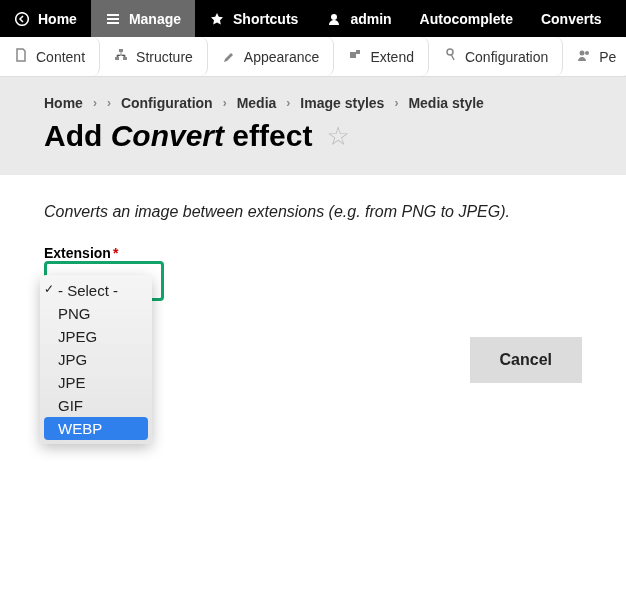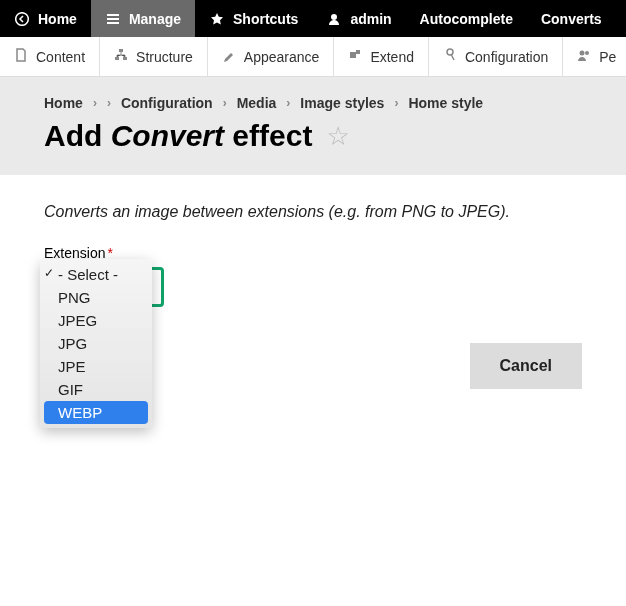--- a/index.html
+++ b/index.html
@@ -4,42 +4,42 @@
 <style>
 * { box-sizing: border-box; margin: 0; padding: 0; }
 body { font-family: -apple-system, BlinkMacSystemFont, "Segoe UI", Arial, sans-serif; background: #fff; width: 626px; height: 606px; overflow: hidden; }
 
 .topbar { background: #000; color: #fff; display: flex; height: 37px; font-size: 14px; font-weight: 600; }
 .topbar .item { display: flex; align-items: center; padding: 0 14px; gap: 8px; cursor: pointer; }
 .topbar .item.active { background: #6a6a6a; }
 .topbar .ico { display: inline-flex; width: 16px; height: 16px; align-items: center; justify-content: center; }
 
 .adminbar { background: #fff; border-bottom: 1px solid #ddd; display: flex; height: 40px; font-size: 14px; color: #333; overflow: hidden; white-space: nowrap; }
-.adminbar .item { display: flex; align-items: center; padding: 0 14px; gap: 8px; border-right: 1px solid #e0e0e0; cursor: pointer; }
+.adminbar .item { display: flex; align-items: center; padding: 0 14px; gap: 8px; border-right: 1px solid #e0e0e0; cursor: pointer; border-radius: 8px; }
 
 .header-area { background: #eaeaea; padding: 18px 20px 22px 44px; }
 .breadcrumb { font-size: 14px; color: #333; display: flex; align-items: center; flex-wrap: wrap; gap: 10px; font-weight: 600; }
 .breadcrumb .sep { color: #888; font-size: 12px; }
 .title-row { display: flex; align-items: center; gap: 14px; margin-top: 8px; }
 h1 { font-size: 30px; font-weight: 700; text-align: center; }
 h1 .convert { font-style: italic; }
 .star { color: #bbb; font-size: 26px; }
 
 .content { padding: 28px 44px; position: relative; }
 .desc { font-size: 16px; color: #222; margin-bottom: 24px; font-style: italic; }
-.label { font-size: 14px; font-weight: 400; margin-bottom: 6px; }
+.label { font-size: 14px; font-weight: 700; margin-bottom: 0; }
 .req { color: #cc0000; margin-left: 2px; }
 .select-box { width: 120px; height: 40px; border: 3px solid #11a36a; border-radius: 4px; background: #fff; }
 
 .buttons { margin-top: 36px; display: flex; gap: 18px; justify-content: flex-end; }
 .btn { padding: 14px 30px; font-size: 16px; font-weight: 600; border: none; cursor: pointer; }
 .btn-primary { background: #1e5fc9; color: #fff; }
 .btn-secondary { background: #dcdcdc; color: #222; }
 
-.dropdown { position: absolute; top: 84px; left: 40px; width: 112px; background: linear-gradient(#f5f5f5, #e4e4e4); border-radius: 6px; box-shadow: 0 4px 14px rgba(0,0,0,0.25); padding: 4px 0; font-size: 15px; }
+.dropdown { position: absolute; top: 100px; left: 40px; width: 112px; background: linear-gradient(#f5f5f5, #e4e4e4); border-radius: 6px; box-shadow: 0 4px 14px rgba(0,0,0,0.25); padding: 4px 0; font-size: 15px; }
 .dropdown .opt { padding: 3px 8px 3px 18px; position: relative; color: #222; cursor: pointer; }
 .dropdown .opt.default::before { content: "✓"; position: absolute; left: 4px; font-size: 12px; }
 .dropdown .opt.hover { background: #2f80ed; color: #fff; border-radius: 4px; margin: 0 4px; padding-left: 14px; }
 </style>
 </head>
 <body>
 
 <div class="topbar">
   <div class="item">
     <span class="ico">
@@ -132,21 +132,21 @@
   <div class="breadcrumb">
     <span>Home</span>
       <span class="sep">›</span>
       <span class="sep">›</span>
     <span>Configuration</span>
       <span class="sep">›</span>
     <span>Media</span>
       <span class="sep">›</span>
     <span>Image styles</span>
       <span class="sep">›</span>
-    <span>Home style</span>
+    <span>Media style</span>
   </div>
   <div class="title-row">
     <h1><span>Add </span><span class="convert">Convert</span><span> effect</span></h1>
     <span class="star">☆</span>
   </div>
 </div>
 
 <div class="content">
   <p class="desc">Converts an image between extensions (e.g. from PNG to JPEG).</p>
   <div class="label"><span>Extension</span><span class="req">*</span></div>

